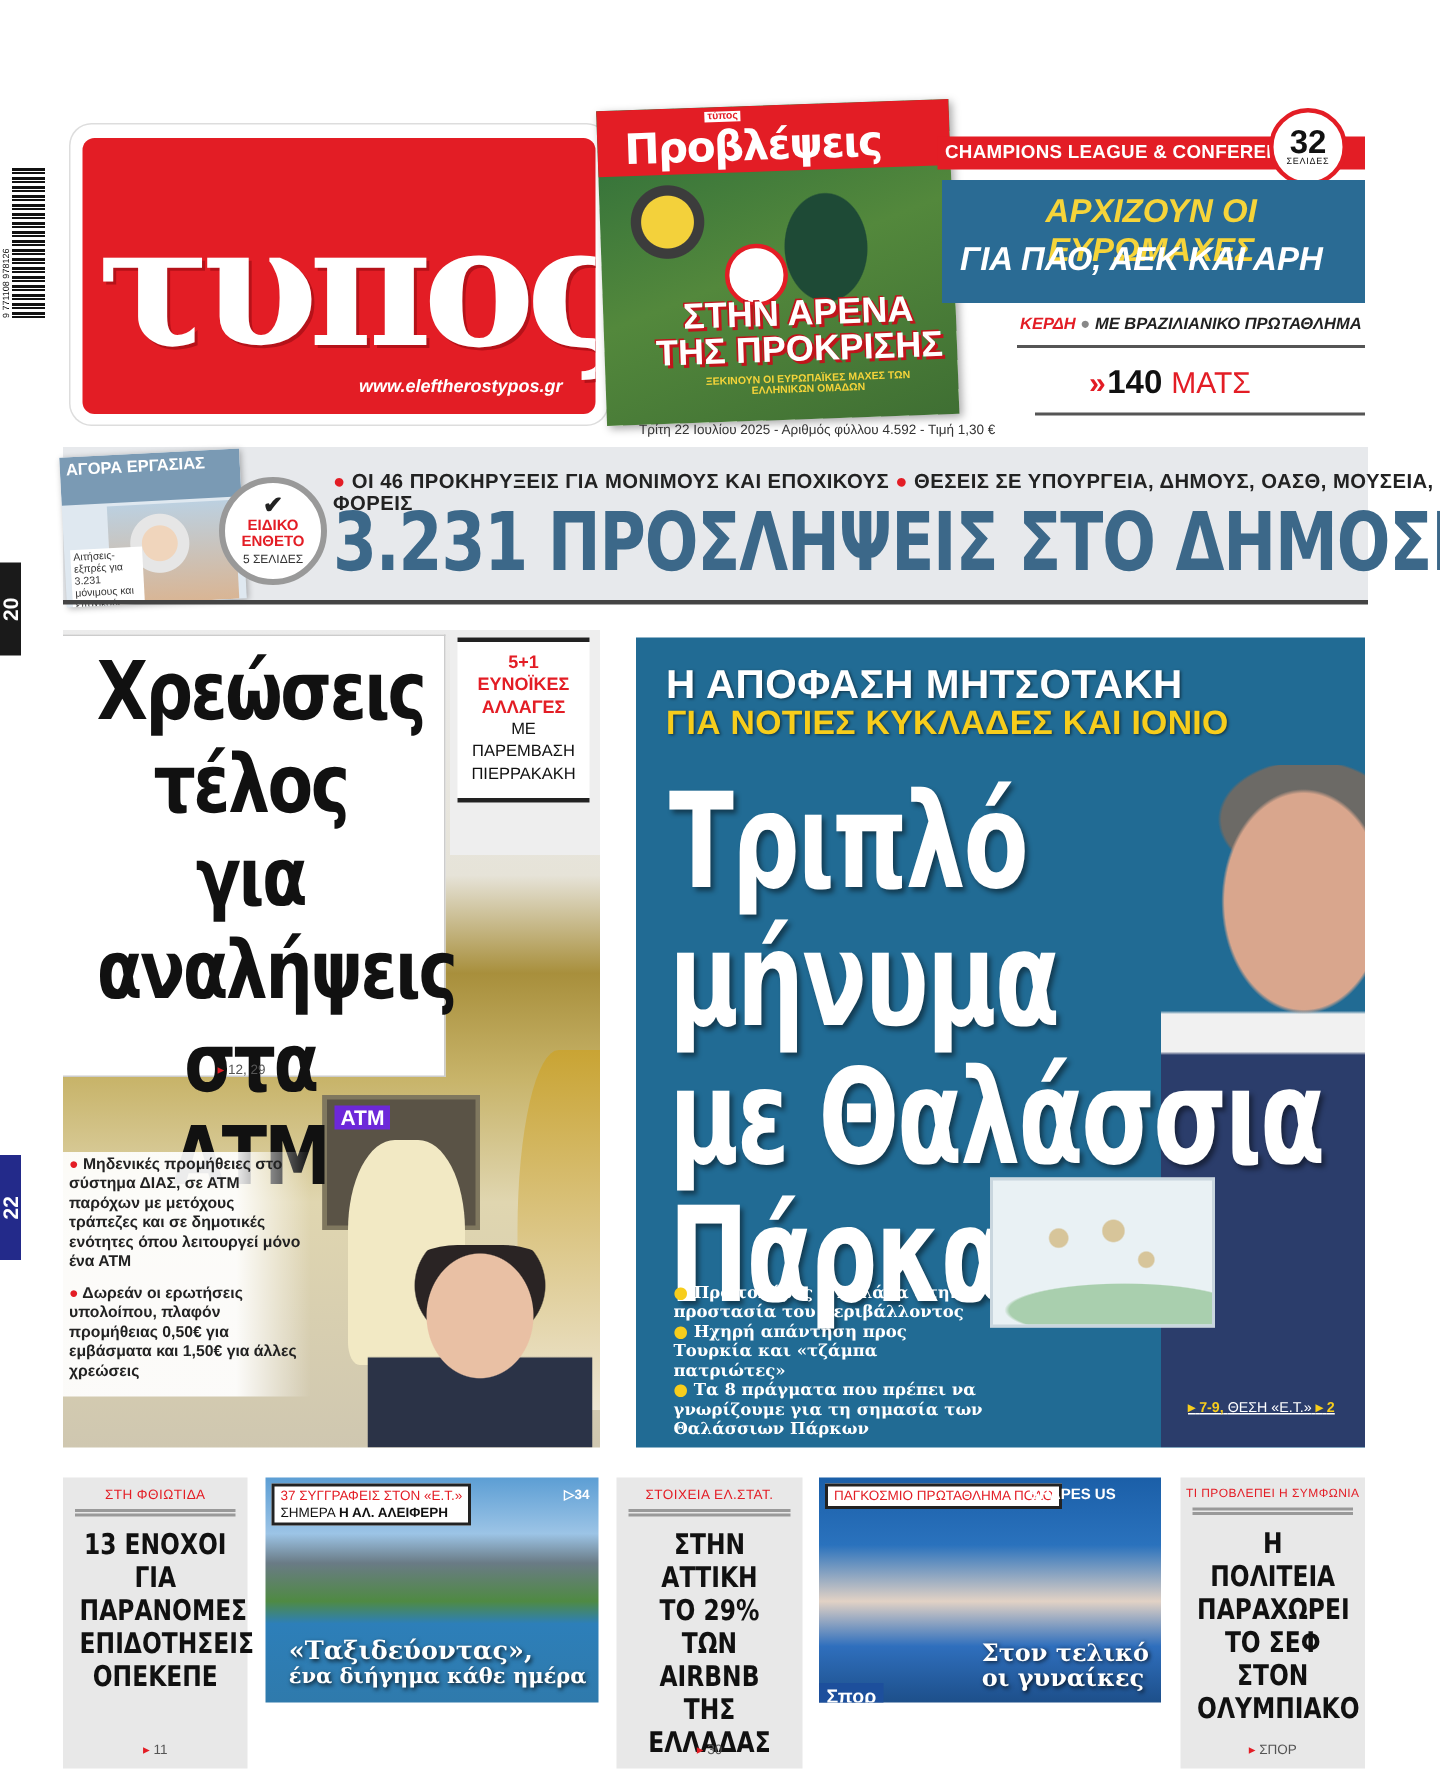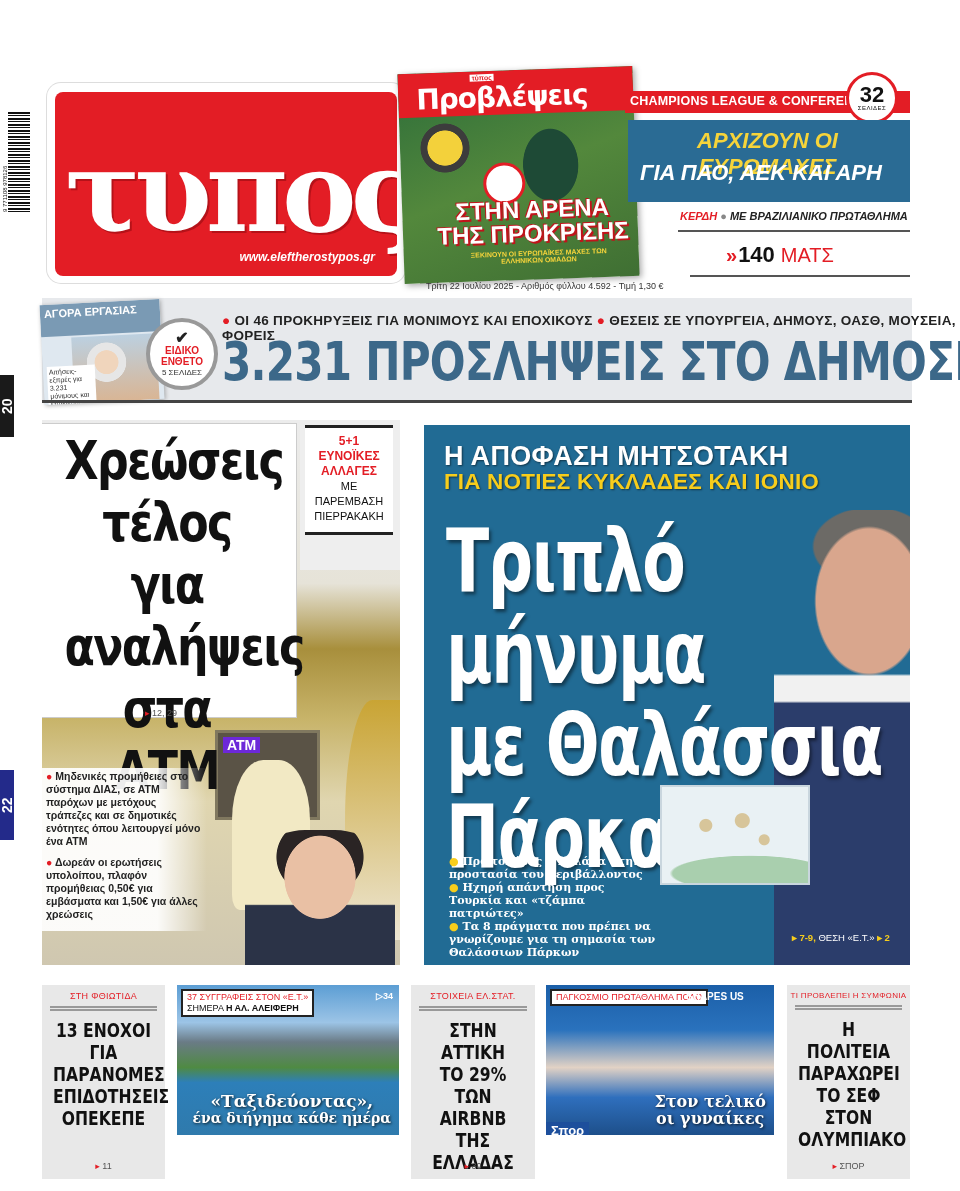--- a/index.html
+++ b/index.html
@@ -119,39 +119,39 @@
   .main-person { left: 350px; top: 85px; width: 136px; height: 455px;
     background:
       radial-gradient(ellipse 55px 75px at 70% 20%, #d9a68d 0 96%, transparent 100%),
       radial-gradient(ellipse 60px 40px at 72% 8%, #6c6a66 0 96%, transparent 100%),
       linear-gradient(180deg, transparent 36%, #f1f1f1 36.5% 42%, #2b3d6b 42.5%); border-radius: 80px 0 0 0; }
   .main-map { left: 236px; top: 360px; width: 150px; height: 100px; background: #e9f1f4; border: 2px solid #c9d6de;
     background-image: radial-gradient(circle at 30% 40%, #d7c59a 0 6px, transparent 7px), radial-gradient(circle at 55% 35%, #d7c59a 0 7px, transparent 8px),
       radial-gradient(circle at 70% 55%, #d7c59a 0 5px, transparent 6px), radial-gradient(ellipse 80px 18px at 60% 90%, #a9cfae 0 96%, transparent 100%); }
   .main-bullets { left: 25px; top: 430px; color: #fff; font-family: "DejaVu Serif", serif; font-weight: 700; font-size: 11px; line-height: 13px; }
   .main-bullets .b { color: #f7cd1c; }
-  .main-ref { left: 368px; top: 507px; color: #fff; font-size: 9.5px; }
+  .main-ref { left: 368px; top: 507px; color: #fff; font-size: 9.5px; text-decoration: underline; }
   .main-ref .y { color: #f7cd1c; font-weight: 700; }
 
   
   .bot-card { top: 985px; height: 194px; background: #e8e8e8; }
   .bot-kicker { width: 100%; text-align: center; color: #e31d25; font-size: 9px; letter-spacing: .3px; padding-top: 6px; }
   .bot-double { margin: 5px 8px 0; height: 5px; border-top: 2px solid #999; border-bottom: 2px solid #999; }
   .bot-head { width: 100%; text-align: center; font-family: "DejaVu Sans", sans-serif; font-weight: 700; font-size: 19px; line-height: 22px;
     transform: scaleX(.82); margin-top: 8px; color: #111; }
   .bot-ref { position: absolute; bottom: 8px; width: 100%; text-align: center; font-size: 9px; color: #555; }
 
   .bot-photo { top: 985px; height: 150px; overflow: hidden; padding-left: 36px; }
   .photo-lofoten { background: linear-gradient(180deg, #5c9ed4 0%, #9cc4e6 25%, #6a7b86 38%, #4f8a43 55%, #2d7fb9 65%, #2f7aac 100%); }
   .photo-polo { background: linear-gradient(180deg, #1b5fa8 0%, #2a72bd 30%, #e2d2c5 55%, #2f6fbd 75%, #1d4f8a 100%); }
   .photo-tag { left: 4px; top: 4px; background: #fff; border: 2px solid #222; padding: 1px 4px; font-size: 9px; line-height: 11px; }
   .photo-tag .r { color: #e31d25; }
   .photo-tag .k { color: #111; font-weight: 900; }
   .photo-ref { right: 6px; top: 6px; color: #fff; font-size: 9px; font-weight: 700; }
-  .photo-caption { right: 8px; bottom: 8px; text-align: center; color: #fff; font-family: "DejaVu Serif", serif; font-weight: 700; font-size: 14px;
+  .photo-caption { right: 8px; bottom: 8px; text-align: left; color: #fff; font-family: "DejaVu Serif", serif; font-weight: 700; font-size: 14px;
     line-height: 17px; text-shadow: 1px 1px 3px rgba(0,0,0,.8); }
   .sports-tag { left: 0; bottom: -4px; background: #1d4f9c; color: #fff; font-weight: 900; font-size: 13px; padding: 1px 5px; }
 </style>
 </head>
 <body>
 
 <div class="abs side-tab-top">
     <span>20</span>
   </div>
 <div class="abs side-tab-bottom">

